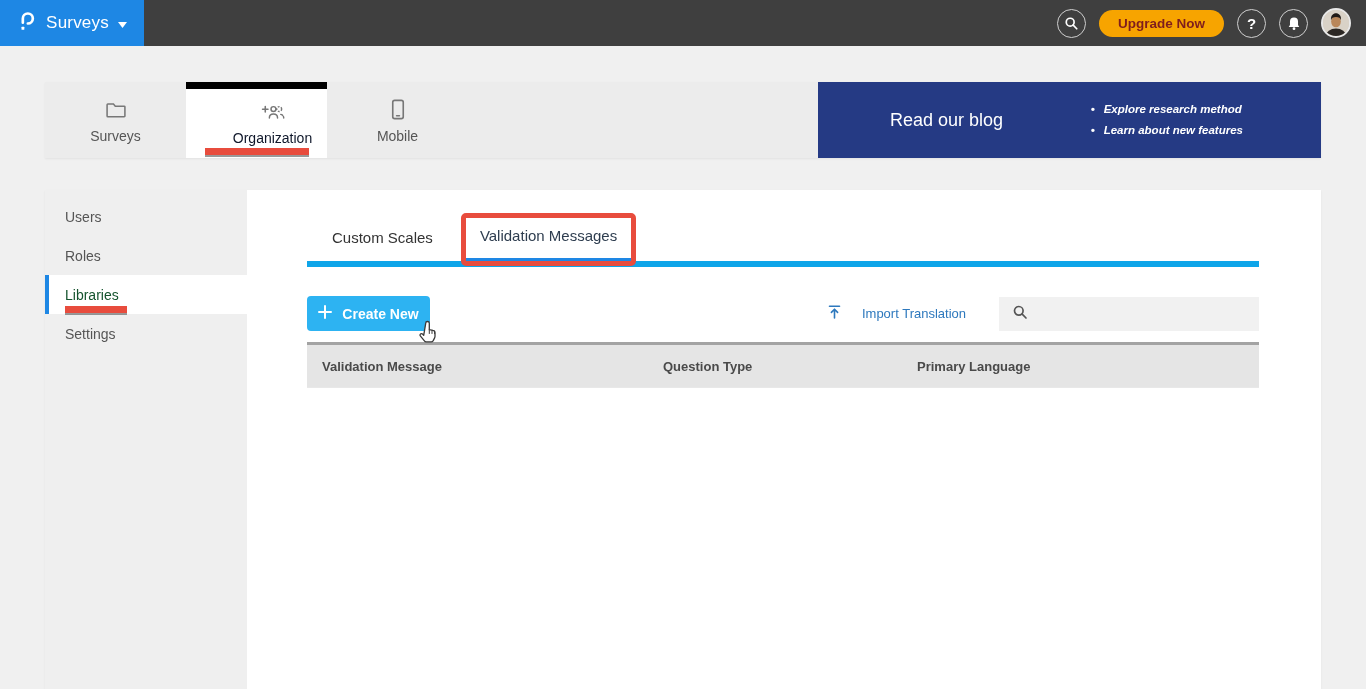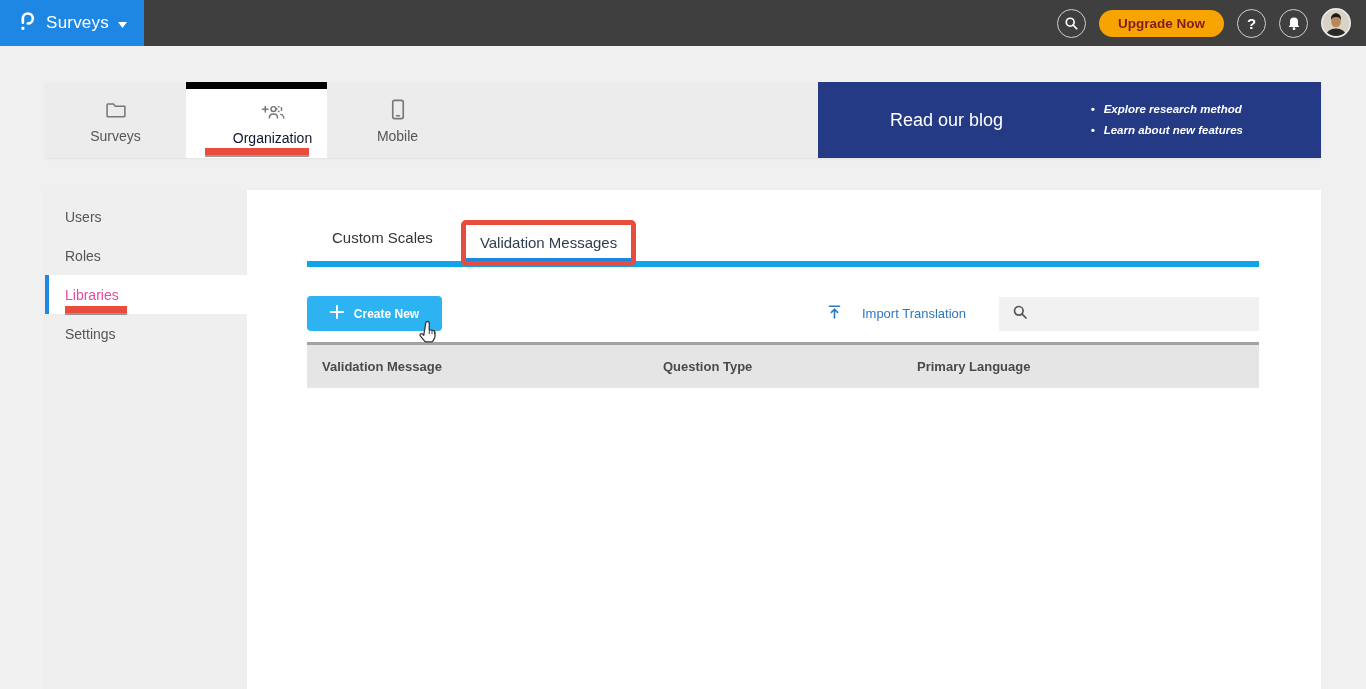--- a/index.html
+++ b/index.html
@@ -33,32 +33,32 @@
   .banner { margin-left:auto; width:503px; background:#253a84; color:#fff; display:flex; align-items:center; }
   .banner-title { font-size:18px; margin-left:72px; font-weight:500; }
   .banner-bullets { margin-left:auto; margin-right:78px; list-style:none; }
   .banner-bullets li { font-size:11.5px; line-height:21px; font-weight:bold;font-style:italic; }
   .banner-bullets li::before { content:"•"; margin-right:9px; }
 
   
   .main-panel { margin:32px 45px 0 45px; height:499px; display:flex; background:#fff; box-shadow:0 1px 2px rgba(0,0,0,.06); }
   .sidebar { width:202px; background:#efefef; padding-top:7px; flex-shrink:0; }
   .side-item { height:39px; display:flex; align-items:center; padding-left:20px; font-size:14px; color:#555; cursor:pointer; position:relative; }
-  .side-item.active { background:#fff; border-left:4px solid #1e87e4; padding-left:16px; color:#ec4899; }
+  .side-item.active { background:#fff; border-left:4px solid #1e87e4; padding-left:16px; color:#14532d; }
   .side-item .red-underline { left:16px; bottom:1px; width:62px; height:7px; }
 
   .content { flex:1; padding:0 62px 0 60px; position:relative; }
   .tabs-row { height:77px; display:flex; align-items:flex-end; padding-left:25px; border-bottom:6px solid #0ea5e9; }
   .content-tab { font-size:15px; color:#333; cursor:pointer; white-space:nowrap; }
   .tab-custom { padding-bottom:15px; margin-right:28px; }
   .vm-annotation-box { border:5px solid #e84c3d; border-radius:5px; margin-bottom:-5px; background:#fff; }
-  .tab-vm { padding:9px 14px 7px 14px; border-bottom:3px solid #1e87e4; color:#2e3d4f; }
+  .tab-vm { padding:9px 14px 14px 14px; border-bottom:3px solid #1e87e4; color:#2e3d4f; }
 
   .toolbar { margin-top:29px; display:flex; align-items:center; height:35px; }
-  .create-btn { width:135px; height:35px; background:#2db3f2; color:#fff; border:none; border-radius:4px; font-size:12px; font-weight:bold; display:flex; align-items:center; justify-content:center; gap:10px; font-family:"Liberation Sans",sans-serif; cursor:pointer; }
+  .create-btn { width:123px; height:35px; background:#2db3f2; color:#fff; border:none; border-radius:4px; font-size:14px; font-weight:bold; display:flex; align-items:center; justify-content:center; gap:10px; font-family:"Liberation Sans",sans-serif; cursor:pointer; }
   .import-link { margin-left:auto; margin-right:33px; color:#2d78bd; font-size:13px; font-weight:500; display:flex; align-items:center; gap:20px; cursor:pointer; text-decoration:none; }
   .search-box { width:260px; height:34px; background:#f1f1f1; display:flex; align-items:center; padding-left:13px; gap:8px; }
   .search-input { border:none; background:transparent; outline:none; font-size:13px; flex:1; font-family:"Liberation Sans",sans-serif; }
 
   .table-header { margin-top:11px; height:46px; background:#e5e5e5; border-top:3px solid #a3a3a3; border-bottom:1px solid #e8e8e8; display:flex; align-items:center; font-size:13px; font-weight:bold; color:#4a4a4a; }
   .th-1 { width:356px; padding-left:15px; }
   .th-2 { width:254px; }
   .th-3 { flex:1; }
 
   .cursor-pointer { position:absolute; left:417px; top:319px; z-index:50; pointer-events:none; }

